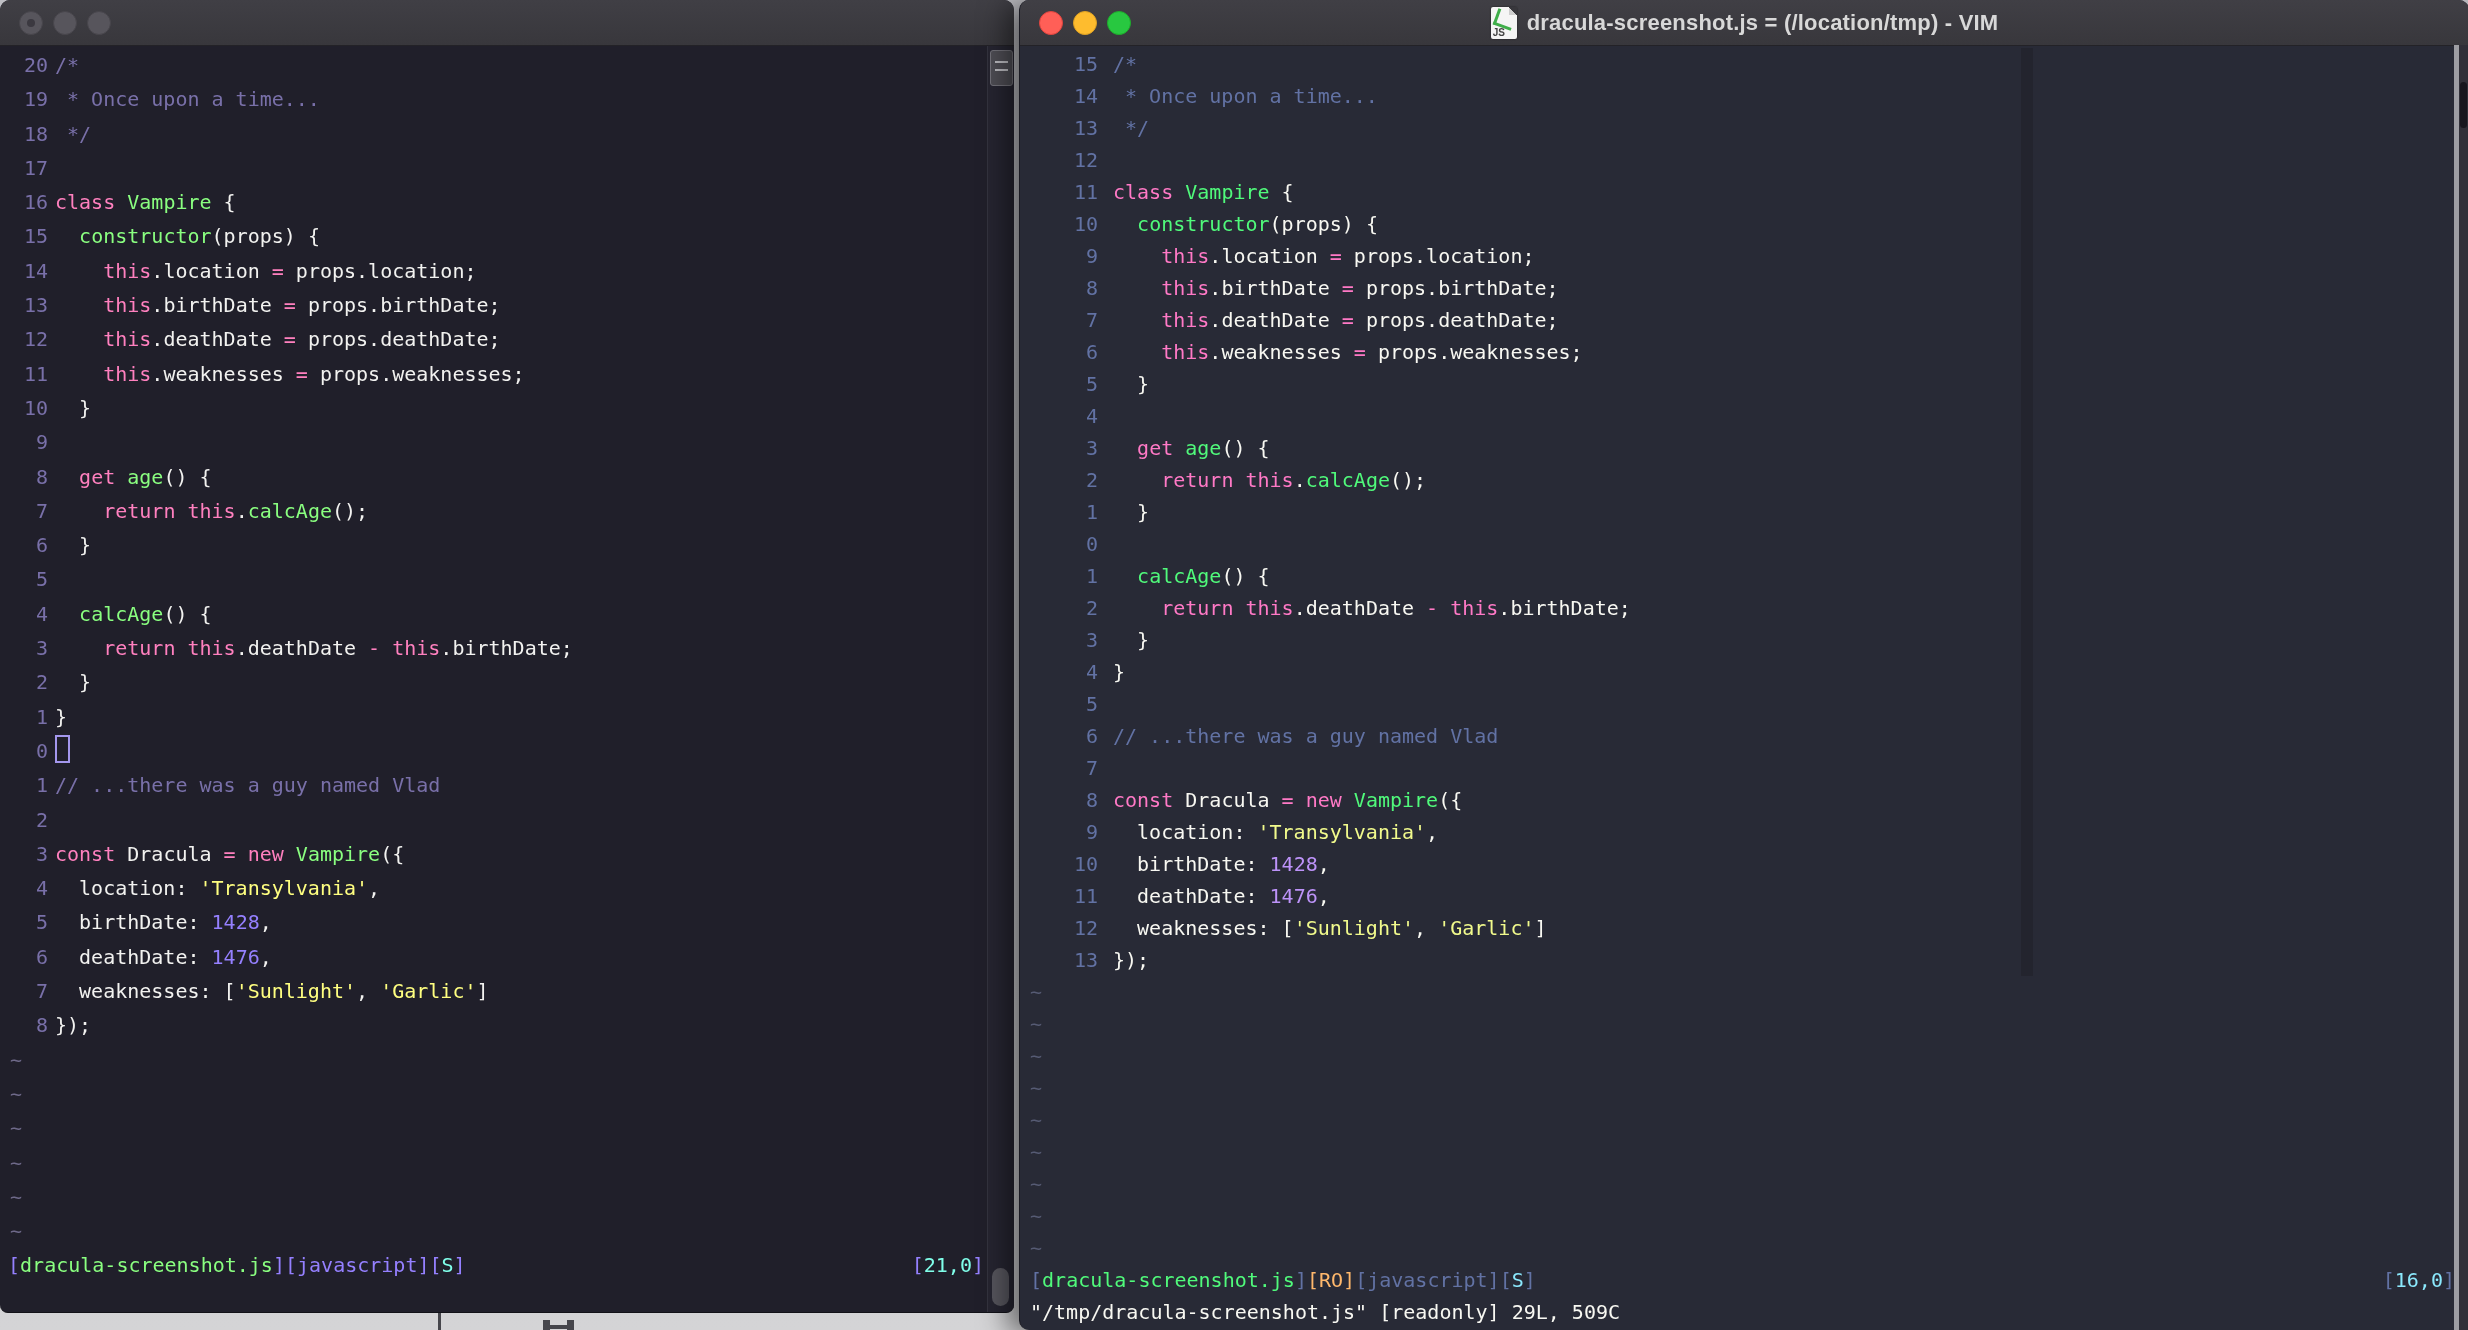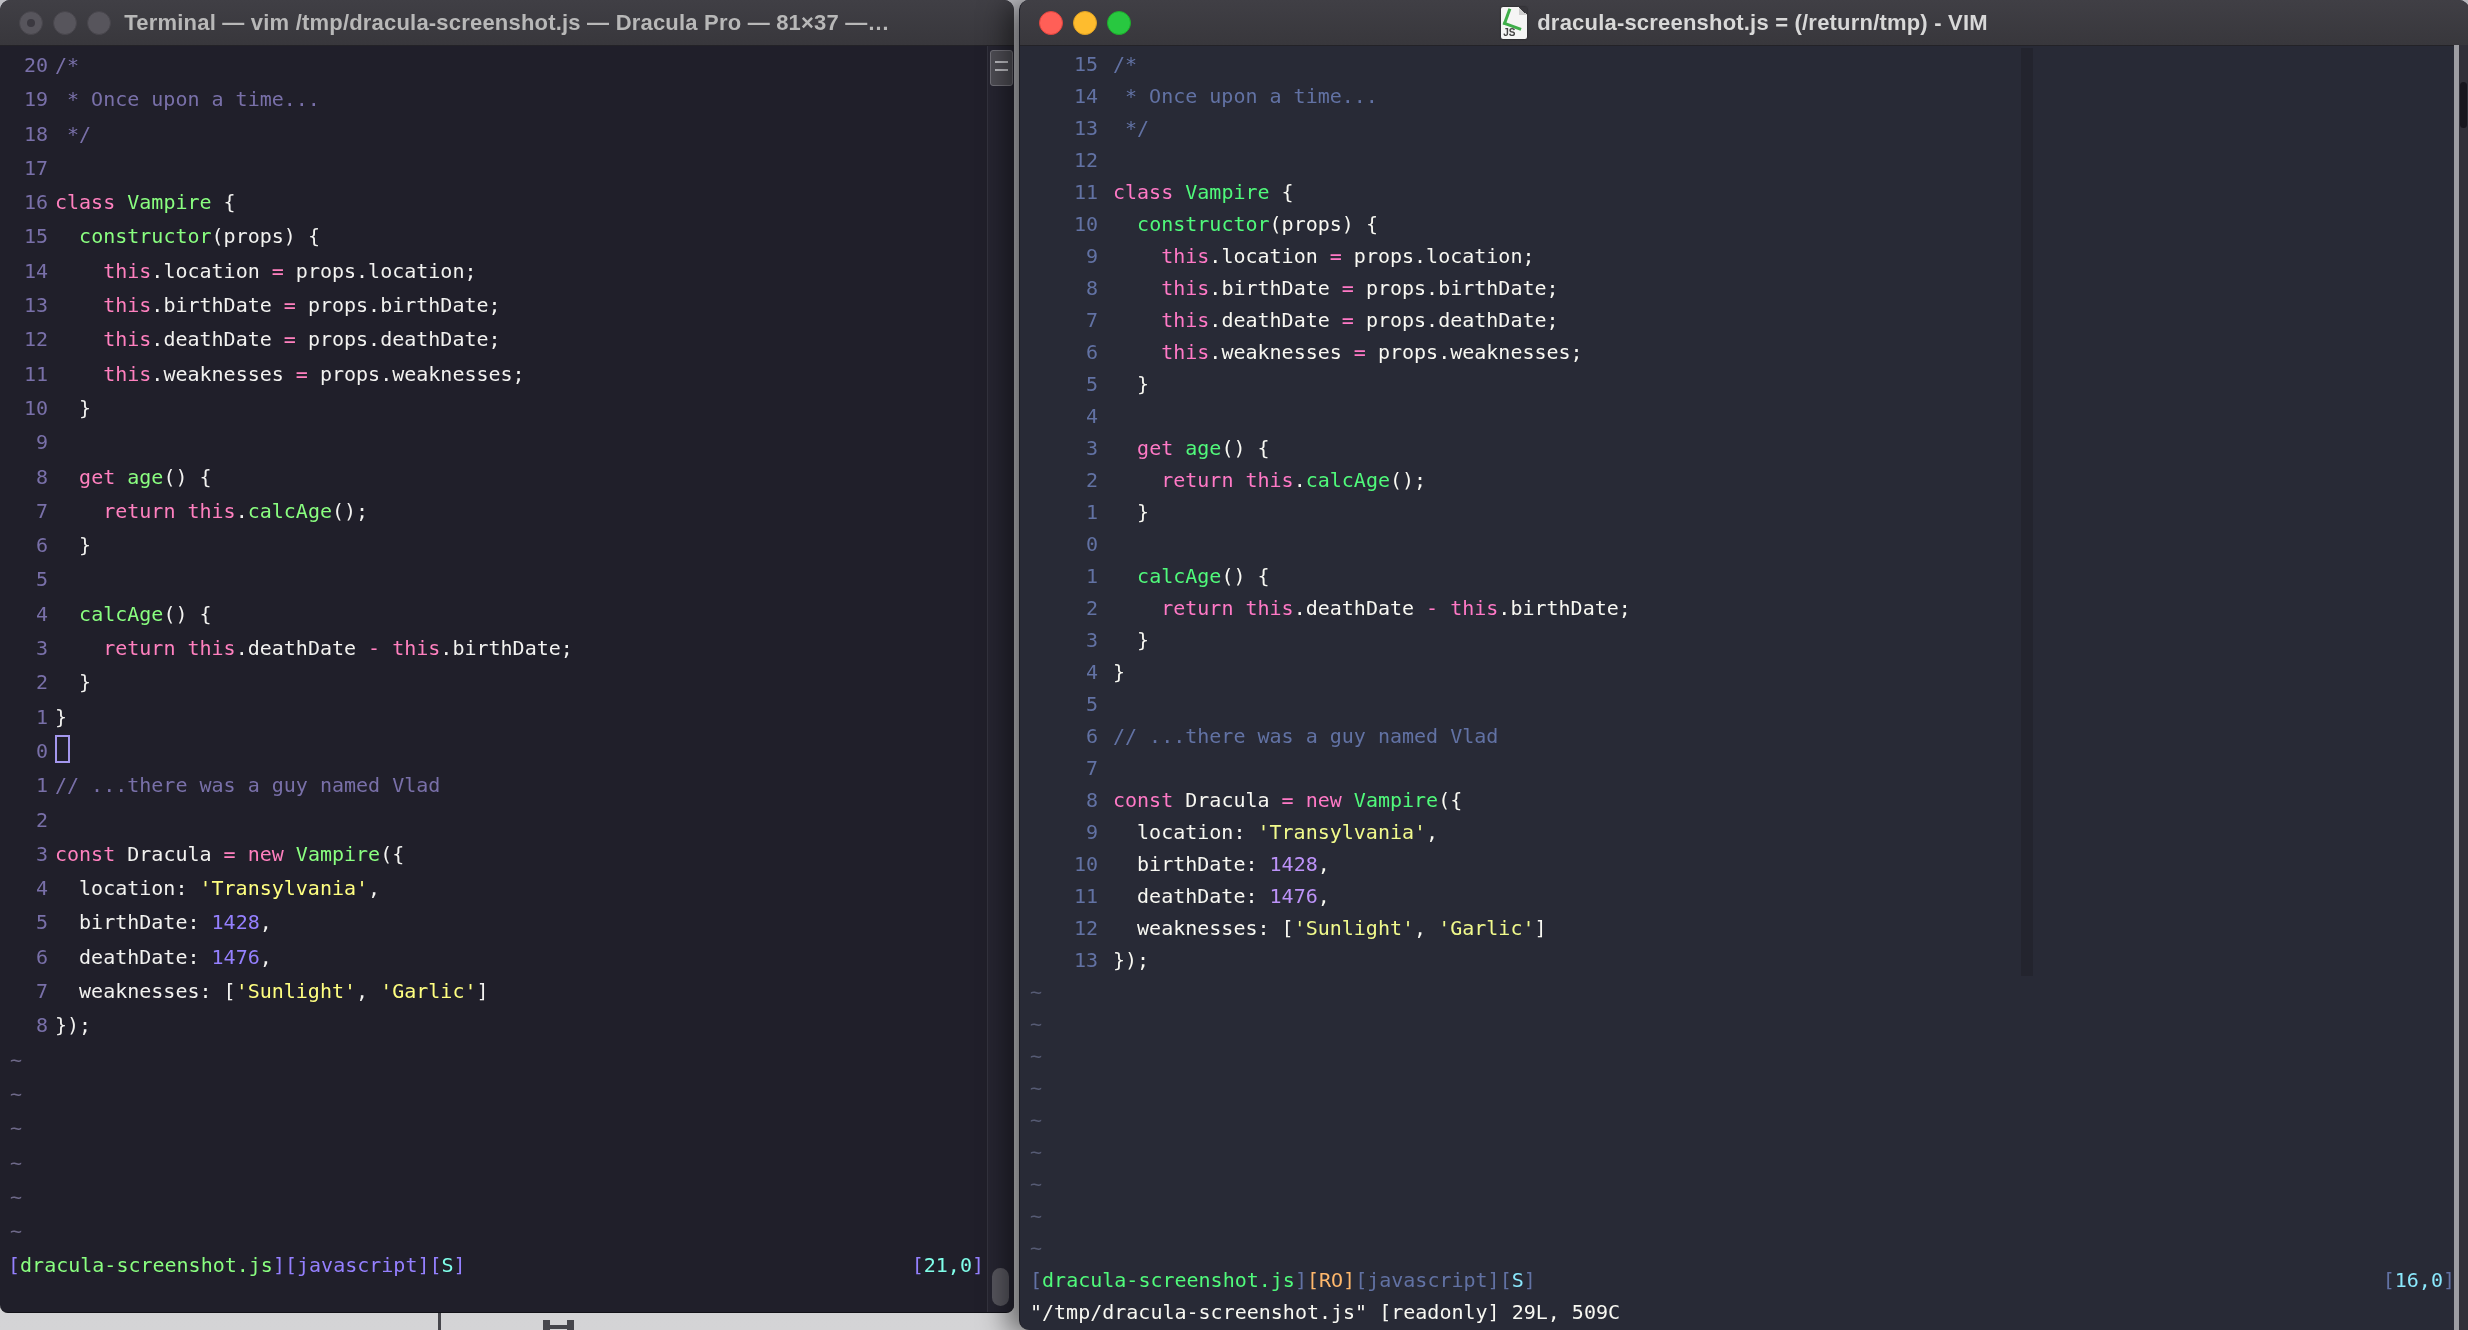--- a/index.html
+++ b/index.html
@@ -80,42 +80,41 @@
 
   <div class="window win-left">
     <div class="titlebar">
       <div class="lights">
         <span class="light" style="background:#57555C;border:1px solid #47454b;">
             <span class="dot" style="background:#3b3940;"></span>
           </span>
         <span class="light" style="background:#57555C;border:1px solid #47454b;"></span>
         <span class="light" style="background:#57555C;border:1px solid #47454b;"></span>
       </div>
-      <span class="title-text" style="color:#b8b8b8;">Terminal — vim /tmp/dracula-screenshot.js — Dracula Pro — 81×37 —…</span>
     </div>
     <div class="rows"><div class="row"><span class="lnum" style="color: rgb(121, 112, 169);">20</span><span style="color: rgb(121, 112, 169);">/*</span></div><div class="row"><span class="lnum" style="color: rgb(121, 112, 169);">19</span><span style="color: rgb(121, 112, 169);"> * Once upon a time...</span></div><div class="row"><span class="lnum" style="color: rgb(121, 112, 169);">18</span><span style="color: rgb(121, 112, 169);"> */</span></div><div class="row"><span class="lnum" style="color: rgb(121, 112, 169);">17</span></div><div class="row"><span class="lnum" style="color: rgb(121, 112, 169);">16</span><span style="color: rgb(255, 128, 191);">class</span><span style="color: rgb(242, 242, 240);"> </span><span style="color: rgb(138, 255, 128);">Vampire</span><span style="color: rgb(242, 242, 240);"> {</span></div><div class="row"><span class="lnum" style="color: rgb(121, 112, 169);">15</span><span style="color: rgb(242, 242, 240);">  </span><span style="color: rgb(138, 255, 128);">constructor</span><span style="color: rgb(242, 242, 240);">(props) {</span></div><div class="row"><span class="lnum" style="color: rgb(121, 112, 169);">14</span><span style="color: rgb(242, 242, 240);">    </span><span style="color: rgb(255, 128, 191);">this</span><span style="color: rgb(242, 242, 240);">.location </span><span style="color: rgb(255, 128, 191);">=</span><span style="color: rgb(242, 242, 240);"> props.location;</span></div><div class="row"><span class="lnum" style="color: rgb(121, 112, 169);">13</span><span style="color: rgb(242, 242, 240);">    </span><span style="color: rgb(255, 128, 191);">this</span><span style="color: rgb(242, 242, 240);">.birthDate </span><span style="color: rgb(255, 128, 191);">=</span><span style="color: rgb(242, 242, 240);"> props.birthDate;</span></div><div class="row"><span class="lnum" style="color: rgb(121, 112, 169);">12</span><span style="color: rgb(242, 242, 240);">    </span><span style="color: rgb(255, 128, 191);">this</span><span style="color: rgb(242, 242, 240);">.deathDate </span><span style="color: rgb(255, 128, 191);">=</span><span style="color: rgb(242, 242, 240);"> props.deathDate;</span></div><div class="row"><span class="lnum" style="color: rgb(121, 112, 169);">11</span><span style="color: rgb(242, 242, 240);">    </span><span style="color: rgb(255, 128, 191);">this</span><span style="color: rgb(242, 242, 240);">.weaknesses </span><span style="color: rgb(255, 128, 191);">=</span><span style="color: rgb(242, 242, 240);"> props.weaknesses;</span></div><div class="row"><span class="lnum" style="color: rgb(121, 112, 169);">10</span><span style="color: rgb(242, 242, 240);">  }</span></div><div class="row"><span class="lnum" style="color: rgb(121, 112, 169);">9</span></div><div class="row"><span class="lnum" style="color: rgb(121, 112, 169);">8</span><span style="color: rgb(242, 242, 240);">  </span><span style="color: rgb(255, 128, 191);">get</span><span style="color: rgb(242, 242, 240);"> </span><span style="color: rgb(138, 255, 128);">age</span><span style="color: rgb(242, 242, 240);">() {</span></div><div class="row"><span class="lnum" style="color: rgb(121, 112, 169);">7</span><span style="color: rgb(242, 242, 240);">    </span><span style="color: rgb(255, 128, 191);">return</span><span style="color: rgb(242, 242, 240);"> </span><span style="color: rgb(255, 128, 191);">this</span><span style="color: rgb(242, 242, 240);">.</span><span style="color: rgb(138, 255, 128);">calcAge</span><span style="color: rgb(242, 242, 240);">();</span></div><div class="row"><span class="lnum" style="color: rgb(121, 112, 169);">6</span><span style="color: rgb(242, 242, 240);">  }</span></div><div class="row"><span class="lnum" style="color: rgb(121, 112, 169);">5</span></div><div class="row"><span class="lnum" style="color: rgb(121, 112, 169);">4</span><span style="color: rgb(242, 242, 240);">  </span><span style="color: rgb(138, 255, 128);">calcAge</span><span style="color: rgb(242, 242, 240);">() {</span></div><div class="row"><span class="lnum" style="color: rgb(121, 112, 169);">3</span><span style="color: rgb(242, 242, 240);">    </span><span style="color: rgb(255, 128, 191);">return</span><span style="color: rgb(242, 242, 240);"> </span><span style="color: rgb(255, 128, 191);">this</span><span style="color: rgb(242, 242, 240);">.deathDate </span><span style="color: rgb(255, 128, 191);">-</span><span style="color: rgb(242, 242, 240);"> </span><span style="color: rgb(255, 128, 191);">this</span><span style="color: rgb(242, 242, 240);">.birthDate;</span></div><div class="row"><span class="lnum" style="color: rgb(121, 112, 169);">2</span><span style="color: rgb(242, 242, 240);">  }</span></div><div class="row"><span class="lnum" style="color: rgb(121, 112, 169);">1</span><span style="color: rgb(242, 242, 240);">}</span></div><div class="row"><span class="lnum" style="color: rgb(121, 112, 169);">0</span><span class="hollow-cursor" style="border-color: rgb(164, 151, 238);"></span></div><div class="row"><span class="lnum" style="color: rgb(121, 112, 169);">1</span><span style="color: rgb(121, 112, 169);">// ...there was a guy named Vlad</span></div><div class="row"><span class="lnum" style="color: rgb(121, 112, 169);">2</span></div><div class="row"><span class="lnum" style="color: rgb(121, 112, 169);">3</span><span style="color: rgb(255, 128, 191);">const</span><span style="color: rgb(242, 242, 240);"> Dracula </span><span style="color: rgb(255, 128, 191);">=</span><span style="color: rgb(242, 242, 240);"> </span><span style="color: rgb(255, 128, 191);">new</span><span style="color: rgb(242, 242, 240);"> </span><span style="color: rgb(138, 255, 128);">Vampire</span><span style="color: rgb(242, 242, 240);">({</span></div><div class="row"><span class="lnum" style="color: rgb(121, 112, 169);">4</span><span style="color: rgb(242, 242, 240);">  location: </span><span style="color: rgb(255, 255, 128);">'Transylvania'</span><span style="color: rgb(242, 242, 240);">,</span></div><div class="row"><span class="lnum" style="color: rgb(121, 112, 169);">5</span><span style="color: rgb(242, 242, 240);">  birthDate: </span><span style="color: rgb(149, 128, 255);">1428</span><span style="color: rgb(242, 242, 240);">,</span></div><div class="row"><span class="lnum" style="color: rgb(121, 112, 169);">6</span><span style="color: rgb(242, 242, 240);">  deathDate: </span><span style="color: rgb(149, 128, 255);">1476</span><span style="color: rgb(242, 242, 240);">,</span></div><div class="row"><span class="lnum" style="color: rgb(121, 112, 169);">7</span><span style="color: rgb(242, 242, 240);">  weaknesses: [</span><span style="color: rgb(255, 255, 128);">'Sunlight'</span><span style="color: rgb(242, 242, 240);">, </span><span style="color: rgb(255, 255, 128);">'Garlic'</span><span style="color: rgb(242, 242, 240);">]</span></div><div class="row"><span class="lnum" style="color: rgb(121, 112, 169);">8</span><span style="color: rgb(242, 242, 240);">});</span></div><div class="row tilde-row"><span class="tilde" style="color: rgb(111, 106, 138);">~</span></div><div class="row tilde-row"><span class="tilde" style="color: rgb(111, 106, 138);">~</span></div><div class="row tilde-row"><span class="tilde" style="color: rgb(111, 106, 138);">~</span></div><div class="row tilde-row"><span class="tilde" style="color: rgb(111, 106, 138);">~</span></div><div class="row tilde-row"><span class="tilde" style="color: rgb(111, 106, 138);">~</span></div><div class="row tilde-row"><span class="tilde" style="color: rgb(111, 106, 138);">~</span></div><div class="row status-row"><span style="color: rgb(149, 128, 255);">[</span><span style="color: rgb(138, 255, 128);">dracula-screenshot.js</span><span style="color: rgb(149, 128, 255);">][</span><span style="color: rgb(149, 128, 255);">javascript</span><span style="color: rgb(149, 128, 255);">][</span><span style="color: rgb(128, 255, 234);">S</span><span style="color: rgb(149, 128, 255);">]</span><span class="ruler"><span style="color: rgb(149, 128, 255);">[</span><span style="color: rgb(128, 255, 234);">21,0</span><span style="color: rgb(149, 128, 255);">]</span></span></div><div class="row cmd-row" style="color: rgb(242, 242, 240);"></div></div>
     <div class="scrollbar">
       <div class="split-btn"></div>
       <div class="scroll-thumb"></div>
     </div>
   </div>
 
   <div class="window win-right">
     <div class="titlebar">
       <div class="lights">
         <span class="light" style="background:#FF5F57;border:1px solid #E0443E;"></span>
         <span class="light" style="background:#FEBC2E;border:1px solid #DEA123;"></span>
         <span class="light" style="background:#28C840;border:1px solid #1DAD2B;"></span>
       </div>
       <span class="file-icon">
         <span class="fold"></span>
           <span class="scribble"></span>
         <span class="ext">JS</span>
       </span>
-      <span class="title-text" style="color:#d8d8d8;">dracula-screenshot.js = (/return/tmp) - VIM</span>
+      <span class="title-text" style="color:#d8d8d8;">dracula-screenshot.js = (/location/tmp) - VIM</span>
     </div>
     <div class="colorcolumn"></div>
     <div class="rows"><div class="row"><span class="lnum" style="color: rgb(98, 114, 164);">15</span><span style="color: rgb(98, 114, 164);">/*</span></div><div class="row"><span class="lnum" style="color: rgb(98, 114, 164);">14</span><span style="color: rgb(98, 114, 164);"> * Once upon a time...</span></div><div class="row"><span class="lnum" style="color: rgb(98, 114, 164);">13</span><span style="color: rgb(98, 114, 164);"> */</span></div><div class="row"><span class="lnum" style="color: rgb(98, 114, 164);">12</span></div><div class="row"><span class="lnum" style="color: rgb(98, 114, 164);">11</span><span style="color: rgb(255, 121, 198);">class</span><span style="color: rgb(248, 248, 242);"> </span><span style="color: rgb(80, 250, 123);">Vampire</span><span style="color: rgb(248, 248, 242);"> {</span></div><div class="row"><span class="lnum" style="color: rgb(98, 114, 164);">10</span><span style="color: rgb(248, 248, 242);">  </span><span style="color: rgb(80, 250, 123);">constructor</span><span style="color: rgb(248, 248, 242);">(props) {</span></div><div class="row"><span class="lnum" style="color: rgb(98, 114, 164);">9</span><span style="color: rgb(248, 248, 242);">    </span><span style="color: rgb(255, 121, 198);">this</span><span style="color: rgb(248, 248, 242);">.location </span><span style="color: rgb(255, 121, 198);">=</span><span style="color: rgb(248, 248, 242);"> props.location;</span></div><div class="row"><span class="lnum" style="color: rgb(98, 114, 164);">8</span><span style="color: rgb(248, 248, 242);">    </span><span style="color: rgb(255, 121, 198);">this</span><span style="color: rgb(248, 248, 242);">.birthDate </span><span style="color: rgb(255, 121, 198);">=</span><span style="color: rgb(248, 248, 242);"> props.birthDate;</span></div><div class="row"><span class="lnum" style="color: rgb(98, 114, 164);">7</span><span style="color: rgb(248, 248, 242);">    </span><span style="color: rgb(255, 121, 198);">this</span><span style="color: rgb(248, 248, 242);">.deathDate </span><span style="color: rgb(255, 121, 198);">=</span><span style="color: rgb(248, 248, 242);"> props.deathDate;</span></div><div class="row"><span class="lnum" style="color: rgb(98, 114, 164);">6</span><span style="color: rgb(248, 248, 242);">    </span><span style="color: rgb(255, 121, 198);">this</span><span style="color: rgb(248, 248, 242);">.weaknesses </span><span style="color: rgb(255, 121, 198);">=</span><span style="color: rgb(248, 248, 242);"> props.weaknesses;</span></div><div class="row"><span class="lnum" style="color: rgb(98, 114, 164);">5</span><span style="color: rgb(248, 248, 242);">  }</span></div><div class="row"><span class="lnum" style="color: rgb(98, 114, 164);">4</span></div><div class="row"><span class="lnum" style="color: rgb(98, 114, 164);">3</span><span style="color: rgb(248, 248, 242);">  </span><span style="color: rgb(255, 121, 198);">get</span><span style="color: rgb(248, 248, 242);"> </span><span style="color: rgb(80, 250, 123);">age</span><span style="color: rgb(248, 248, 242);">() {</span></div><div class="row"><span class="lnum" style="color: rgb(98, 114, 164);">2</span><span style="color: rgb(248, 248, 242);">    </span><span style="color: rgb(255, 121, 198);">return</span><span style="color: rgb(248, 248, 242);"> </span><span style="color: rgb(255, 121, 198);">this</span><span style="color: rgb(248, 248, 242);">.</span><span style="color: rgb(80, 250, 123);">calcAge</span><span style="color: rgb(248, 248, 242);">();</span></div><div class="row"><span class="lnum" style="color: rgb(98, 114, 164);">1</span><span style="color: rgb(248, 248, 242);">  }</span></div><div class="row"><span class="lnum" style="color: rgb(98, 114, 164);">0</span></div><div class="row"><span class="lnum" style="color: rgb(98, 114, 164);">1</span><span style="color: rgb(248, 248, 242);">  </span><span style="color: rgb(80, 250, 123);">calcAge</span><span style="color: rgb(248, 248, 242);">() {</span></div><div class="row"><span class="lnum" style="color: rgb(98, 114, 164);">2</span><span style="color: rgb(248, 248, 242);">    </span><span style="color: rgb(255, 121, 198);">return</span><span style="color: rgb(248, 248, 242);"> </span><span style="color: rgb(255, 121, 198);">this</span><span style="color: rgb(248, 248, 242);">.deathDate </span><span style="color: rgb(255, 121, 198);">-</span><span style="color: rgb(248, 248, 242);"> </span><span style="color: rgb(255, 121, 198);">this</span><span style="color: rgb(248, 248, 242);">.birthDate;</span></div><div class="row"><span class="lnum" style="color: rgb(98, 114, 164);">3</span><span style="color: rgb(248, 248, 242);">  }</span></div><div class="row"><span class="lnum" style="color: rgb(98, 114, 164);">4</span><span style="color: rgb(248, 248, 242);">}</span></div><div class="row"><span class="lnum" style="color: rgb(98, 114, 164);">5</span></div><div class="row"><span class="lnum" style="color: rgb(98, 114, 164);">6</span><span style="color: rgb(98, 114, 164);">// ...there was a guy named Vlad</span></div><div class="row"><span class="lnum" style="color: rgb(98, 114, 164);">7</span></div><div class="row"><span class="lnum" style="color: rgb(98, 114, 164);">8</span><span style="color: rgb(255, 121, 198);">const</span><span style="color: rgb(248, 248, 242);"> Dracula </span><span style="color: rgb(255, 121, 198);">=</span><span style="color: rgb(248, 248, 242);"> </span><span style="color: rgb(255, 121, 198);">new</span><span style="color: rgb(248, 248, 242);"> </span><span style="color: rgb(80, 250, 123);">Vampire</span><span style="color: rgb(248, 248, 242);">({</span></div><div class="row"><span class="lnum" style="color: rgb(98, 114, 164);">9</span><span style="color: rgb(248, 248, 242);">  location: </span><span style="color: rgb(241, 250, 140);">'Transylvania'</span><span style="color: rgb(248, 248, 242);">,</span></div><div class="row"><span class="lnum" style="color: rgb(98, 114, 164);">10</span><span style="color: rgb(248, 248, 242);">  birthDate: </span><span style="color: rgb(189, 147, 249);">1428</span><span style="color: rgb(248, 248, 242);">,</span></div><div class="row"><span class="lnum" style="color: rgb(98, 114, 164);">11</span><span style="color: rgb(248, 248, 242);">  deathDate: </span><span style="color: rgb(189, 147, 249);">1476</span><span style="color: rgb(248, 248, 242);">,</span></div><div class="row"><span class="lnum" style="color: rgb(98, 114, 164);">12</span><span style="color: rgb(248, 248, 242);">  weaknesses: [</span><span style="color: rgb(241, 250, 140);">'Sunlight'</span><span style="color: rgb(248, 248, 242);">, </span><span style="color: rgb(241, 250, 140);">'Garlic'</span><span style="color: rgb(248, 248, 242);">]</span></div><div class="row"><span class="lnum" style="color: rgb(98, 114, 164);">13</span><span style="color: rgb(248, 248, 242);">});</span></div><div class="row tilde-row"><span class="tilde" style="color: rgb(86, 91, 116);">~</span></div><div class="row tilde-row"><span class="tilde" style="color: rgb(86, 91, 116);">~</span></div><div class="row tilde-row"><span class="tilde" style="color: rgb(86, 91, 116);">~</span></div><div class="row tilde-row"><span class="tilde" style="color: rgb(86, 91, 116);">~</span></div><div class="row tilde-row"><span class="tilde" style="color: rgb(86, 91, 116);">~</span></div><div class="row tilde-row"><span class="tilde" style="color: rgb(86, 91, 116);">~</span></div><div class="row tilde-row"><span class="tilde" style="color: rgb(86, 91, 116);">~</span></div><div class="row tilde-row"><span class="tilde" style="color: rgb(86, 91, 116);">~</span></div><div class="row tilde-row"><span class="tilde" style="color: rgb(86, 91, 116);">~</span></div><div class="row status-row"><span style="color: rgb(98, 114, 164);">[</span><span style="color: rgb(80, 250, 123);">dracula-screenshot.js</span><span style="color: rgb(98, 114, 164);">]</span><span style="color: rgb(255, 184, 108);">[RO]</span><span style="color: rgb(98, 114, 164);">[</span><span style="color: rgb(98, 114, 164);">javascript</span><span style="color: rgb(98, 114, 164);">][</span><span style="color: rgb(139, 233, 253);">S</span><span style="color: rgb(98, 114, 164);">]</span><span class="ruler"><span style="color: rgb(98, 114, 164);">[</span><span style="color: rgb(139, 233, 253);">16,0</span><span style="color: rgb(98, 114, 164);">]</span></span></div><div class="row cmd-row" style="color: rgb(248, 248, 242);">"/tmp/dracula-screenshot.js" [readonly] 29L, 509C</div></div>
   </div>
 
   <div class="edge-light"></div>
   <div class="edge-dark"></div>
   <div class="edge-thumb"></div>
 
 </div>

